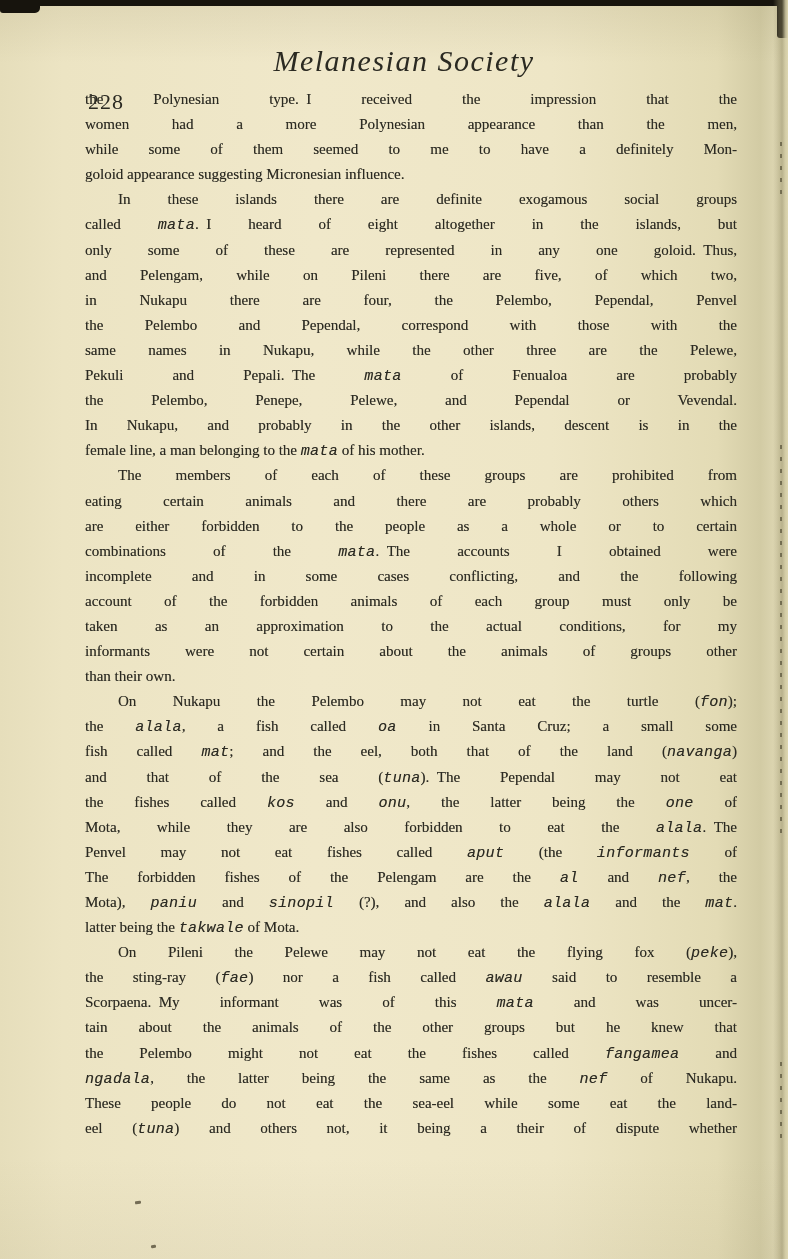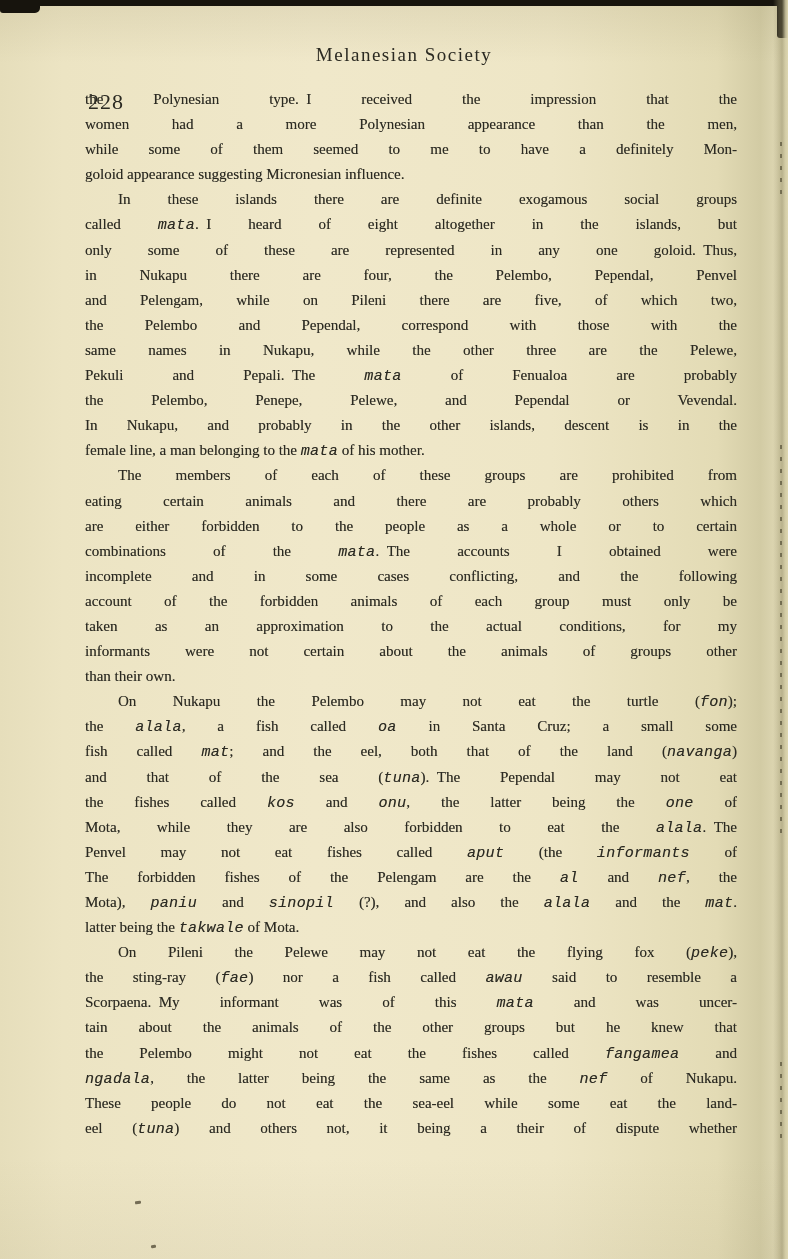--- a/index.html
+++ b/index.html
@@ -43,21 +43,21 @@
   .edge-dashes.d3 { top: 1062px; height: 80px; }
 
   
   .header { position: absolute; top: 44px; left: 0; right: 0; height: 36px; }
   .page-number {
     position: absolute; left: 88px; top: 6px;
     font-size: 22px; letter-spacing: 1px; margin-top: 39px;
   }
   .page-title {
     position: absolute; left: 404px; top: 0; transform: translateX(-50%);
-    font-size: 19px; letter-spacing: 1.5px; white-space: nowrap;
+    font-style: italic; font-size: 30px; letter-spacing: 1.5px; white-space: nowrap;
   }
 
   
   .body-text {
     position: absolute; top: 87px; left: 85px; width: 652px;
     text-shadow: 0.2px 0.2px 0.4px rgba(40,38,28,0.45);
   }
   .line {
     font-size: 15px;
     height: 25.1px; line-height: 25.1px;
@@ -96,22 +96,22 @@
       <div>
         <div class="line justified"><span>the Polynesian type. I received the impression that the</span></div>
         <div class="line justified"><span>women had a more Polynesian appearance than the men,</span></div>
         <div class="line justified"><span>while some of them seemed to me to have a definitely Mon-</span></div>
         <div class="line short"><span>goloid appearance suggesting Micronesian influence.</span></div>
       </div>
       <div>
         <div class="line justified indent"><span>In these islands there are definite exogamous social groups</span></div>
         <div class="line justified"><span>called </span><i>mata</i><span>. I heard of eight altogether in the islands, but</span></div>
         <div class="line justified"><span>only some of these are represented in any one goloid. Thus,</span></div>
+        <div class="line justified"><span>and Pelengam, while on Pileni there are five, of which two,</span></div>
         <div class="line justified"><span>in Nukapu there are four, the Pelembo, Pependal, Penvel</span></div>
-        <div class="line justified"><span>and Pelengam, while on Pileni there are five, of which two,</span></div>
         <div class="line justified"><span>the Pelembo and Pependal, correspond with those with the</span></div>
         <div class="line justified"><span>same names in Nukapu, while the other three are the Pelewe,</span></div>
         <div class="line justified"><span>Pekuli and Pepali. The </span><i>mata</i><span> of Fenualoa are probably</span></div>
         <div class="line justified"><span>the Pelembo, Penepe, Pelewe, and Pependal or Vevendal.</span></div>
         <div class="line justified"><span>In Nukapu, and probably in the other islands, descent is in the</span></div>
         <div class="line short"><span>female line, a man belonging to the </span><i>mata</i><span> of his mother.</span></div>
       </div>
       <div>
         <div class="line justified indent"><span>The members of each of these groups are prohibited from</span></div>
         <div class="line justified"><span>eating certain animals and there are probably others which</span></div>

